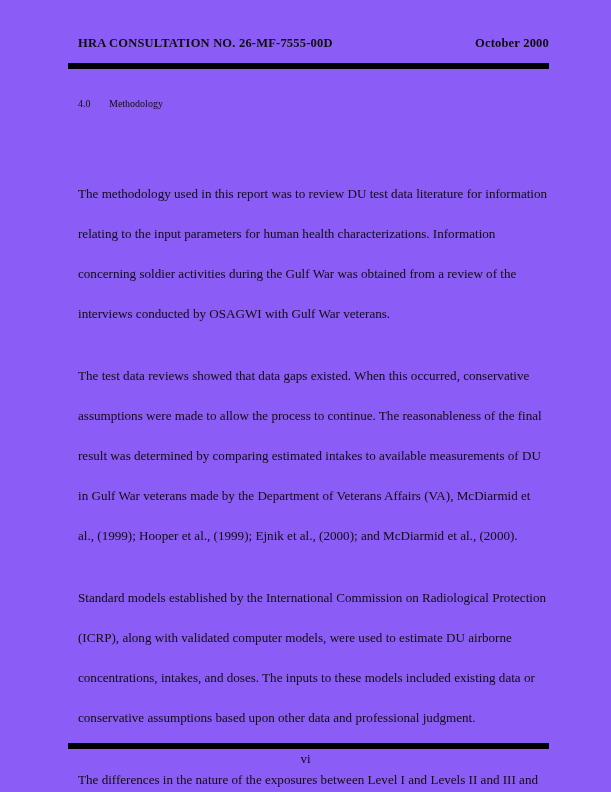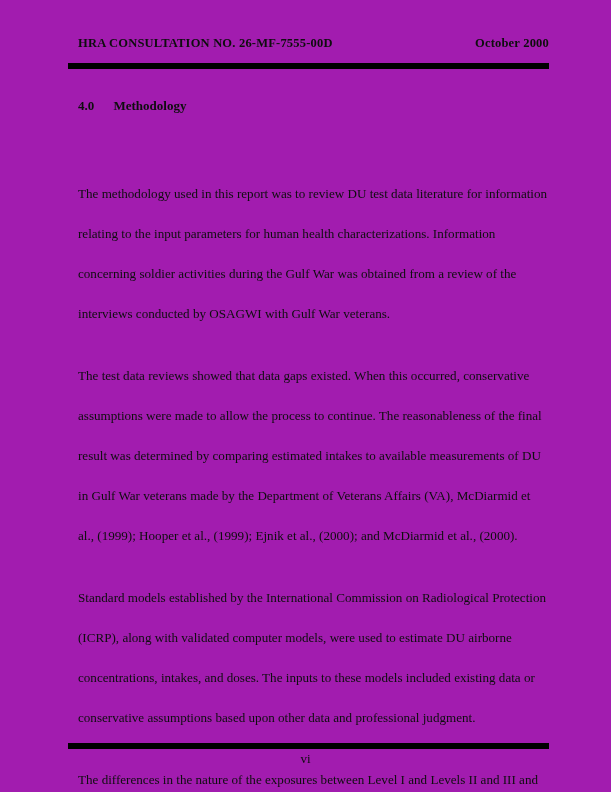--- a/index.html
+++ b/index.html
@@ -11,21 +11,21 @@
     height: 792px;
     background: #ffffff;
     font-family: "Liberation Serif", serif;
     color: #0e0e0e;
     overflow: hidden;
   }
   .page {
     position: relative;
     width: 611px;
     height: 792px;
-    background: #a21caf;
+    background: #8b5cf6;
   }
   .header {
     position: absolute;
     top: 36px;
     left: 78px;
     right: 62px;
     display: flex;
     justify-content: space-between;
     align-items: baseline;
     font-weight: bold;
@@ -43,22 +43,22 @@
   .header-rule {
     top: 63px;
   }
   .footer-rule {
     top: 743px;
   }
   .section-heading {
     position: absolute;
     top: 98px;
     left: 78px;
-    font-weight: bold;
-    font-size: 13px;
+    font-weight: normal;
+    font-size: 10px;
   }
   .section-heading .section-number {
     display: inline-block;
     margin-right: 16px;
   }
   .doc-body {
     position: absolute;
     top: 146px;
     left: 78px;
     width: 470px;

